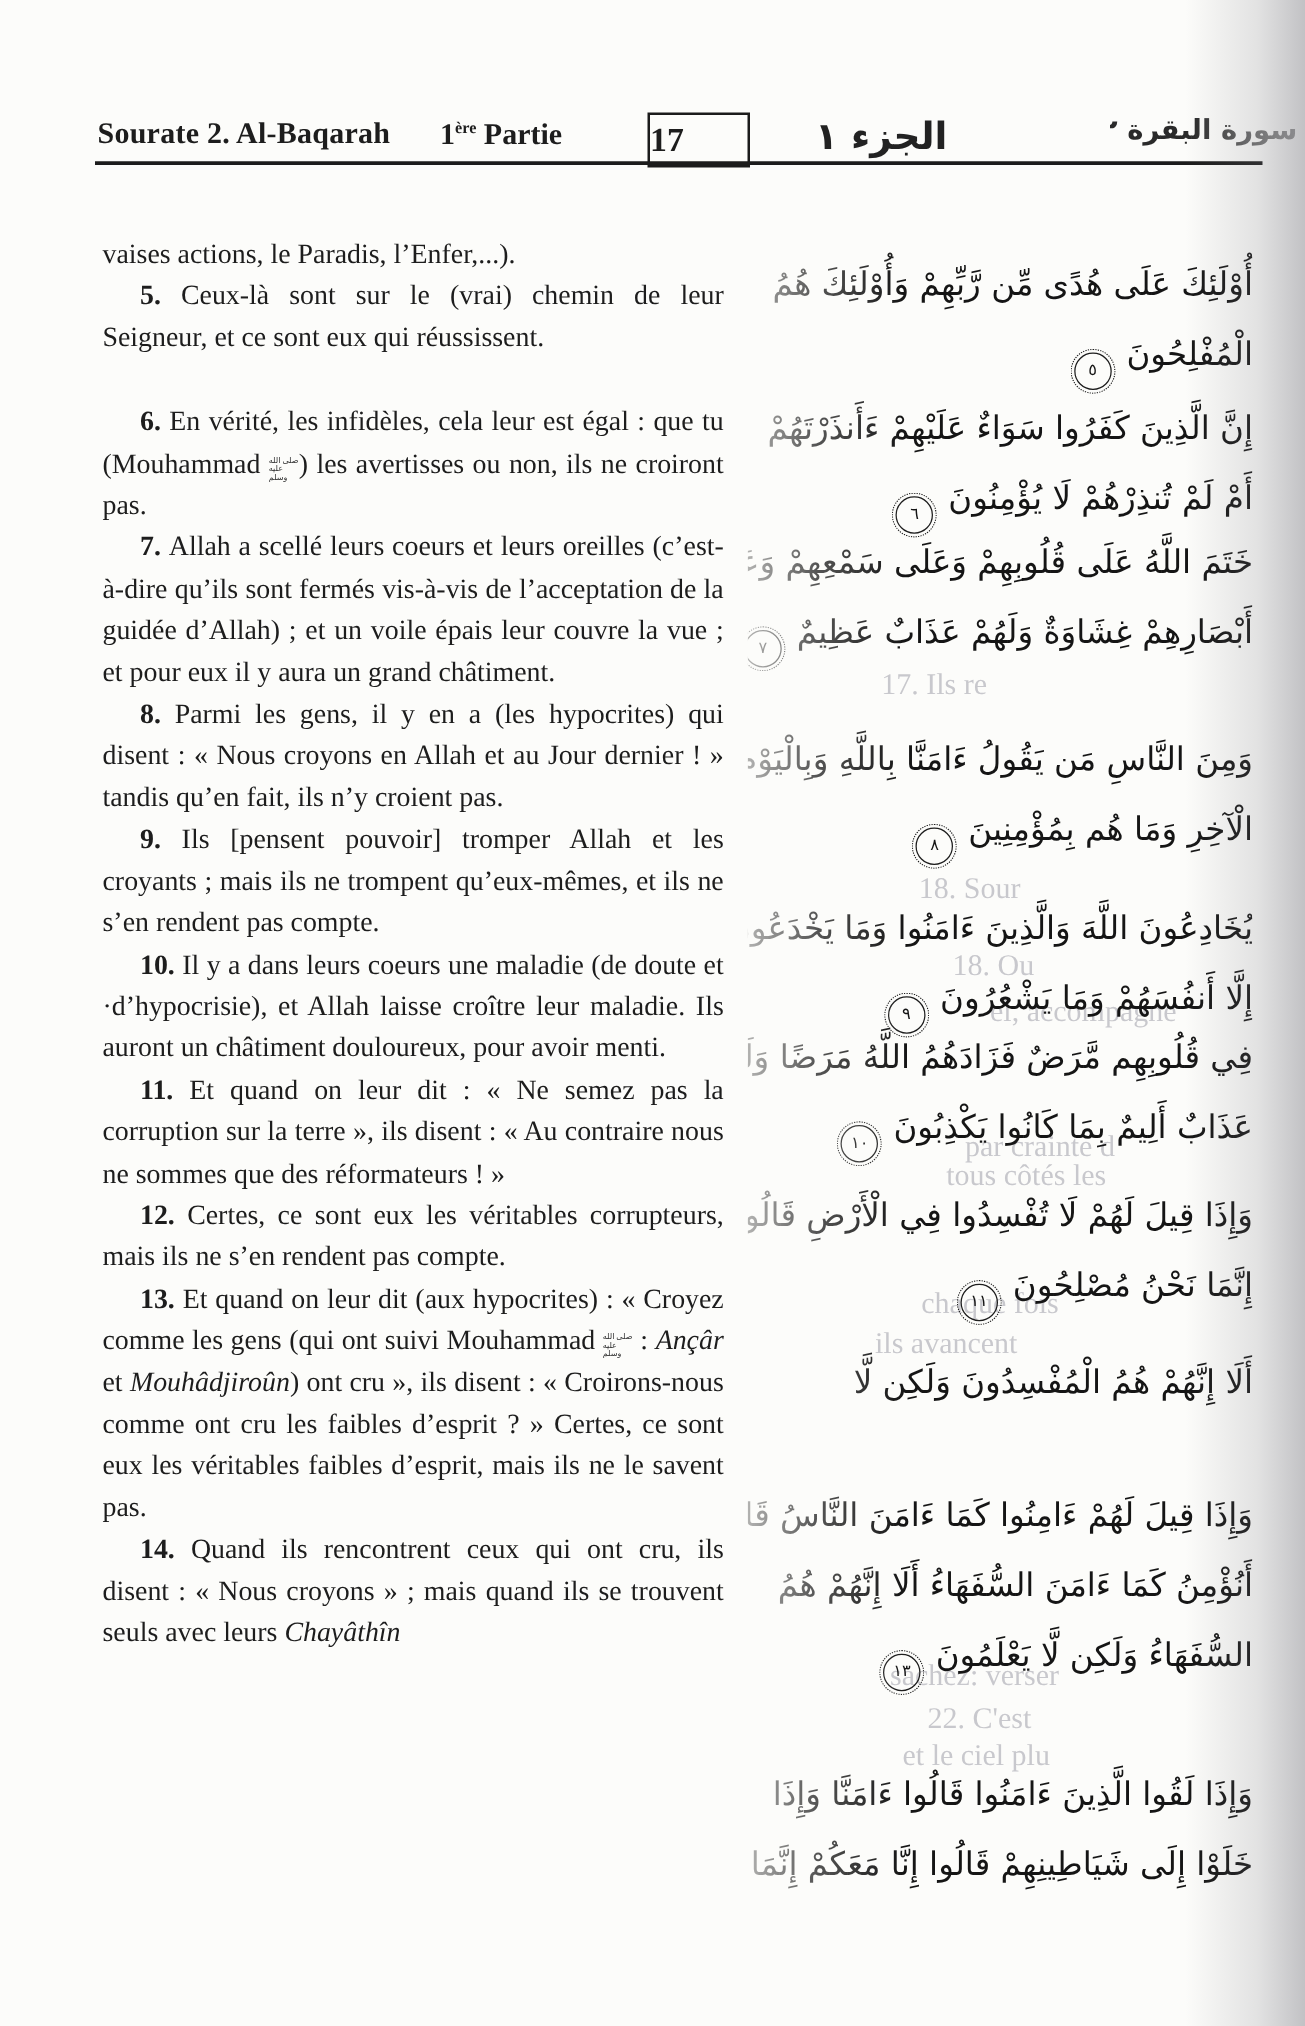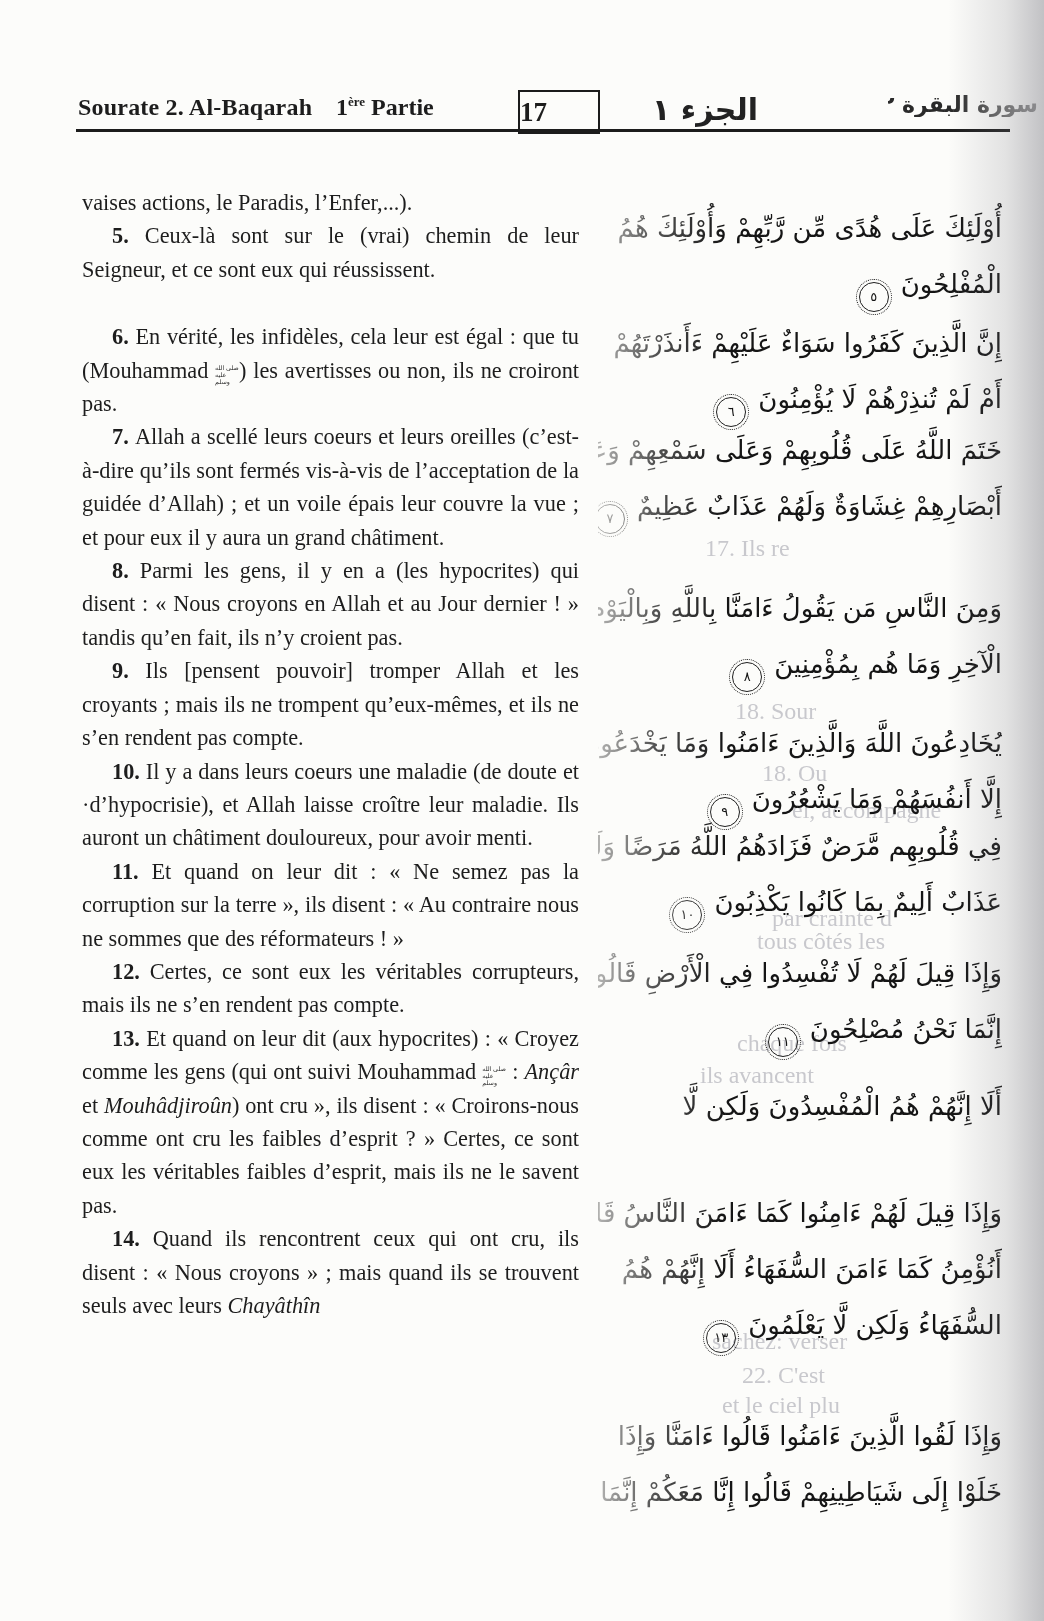--- a/index.html
+++ b/index.html
@@ -3,21 +3,21 @@
 <meta charset="utf-8">
 <style>
   html,body{margin:0;padding:0;background:#e9e9eb;}
   .page{
     position:relative;width:1044px;height:1621px;margin:0 auto;
     background:#fcfcfa;overflow:hidden;
     font-family:"Liberation Serif",serif;color:#1d1d1d;
   }
   
   .hdr-fr{position:absolute;left:78px;top:94px;font-weight:bold;font-size:24px;letter-spacing:.2px;}
-  .hdr-partie{position:absolute;left:336px;top:94px;font-weight:bold;font-size:24px;}
+  .hdr-partie{position:absolute;left:352px;top:94px;font-weight:bold;font-size:24px;}
   .hdr-partie sup{font-size:13px;vertical-align:9px;}
   .pagebox{
     position:absolute;left:518px;top:90px;width:78px;height:40px;
     border:2.5px solid #1b1b1b;background:#fcfcfa;
     display:flex;align-items:center;
     font-weight:bold;font-size:27px;
   }
   .hdr-juz{position:absolute;left:630px;top:92px;width:150px;text-align:center;
     font-family:"DejaVu Sans",sans-serif;font-weight:bold;font-size:30px;direction:rtl;color:#222;}
   .hdr-surah{position:absolute;left:888px;top:92px;width:150px;

